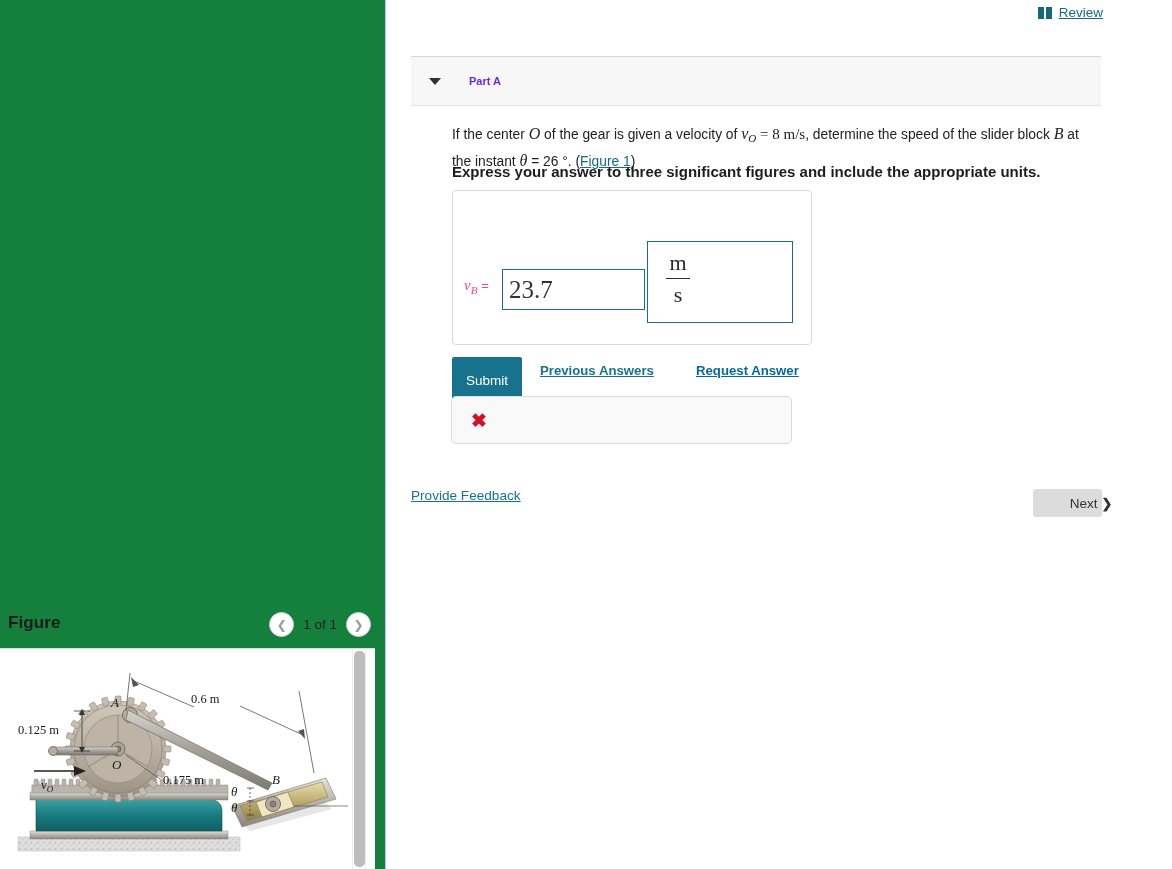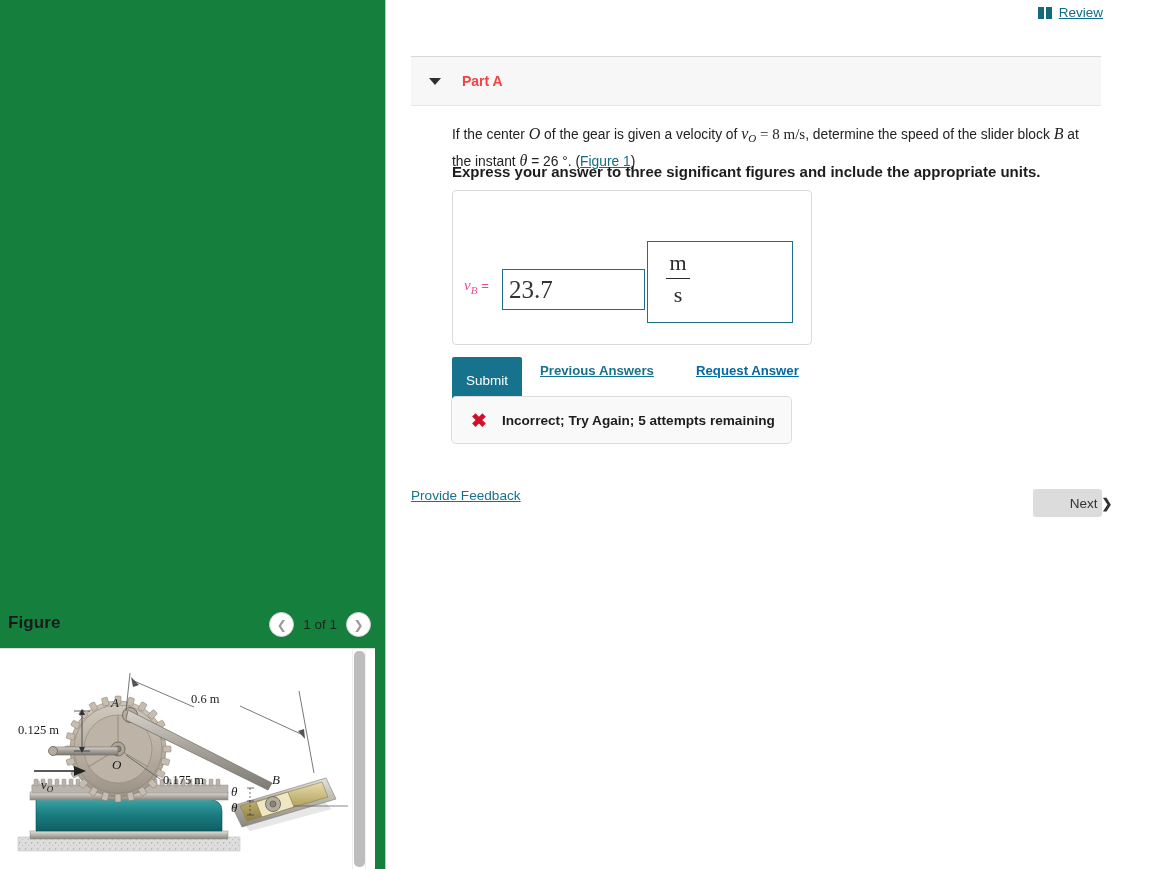--- a/index.html
+++ b/index.html
@@ -79,21 +79,21 @@
   .part-header {
     height: 50px; background:#f7f7f7;
     border-top: 1px solid #d8d8d8; border-bottom: 1px solid #e6e6e6;
     display:flex; align-items:center;
   }
   .caret {
     margin-left: 18px; width:0; height:0;
     border-left: 6px solid transparent; border-right: 6px solid transparent;
     border-top: 7px solid #2f2f2f;
   }
-  .part-title { margin-left: 21px; font-size: 14px; font-weight: bold; color:#ef4444; }
+  .part-title { margin-left: 28px; font-size: 11px; font-weight: bold; color:#6d28d9; }
 
   .part-body { padding: 0; }
 
   .question {
     position:absolute; left: 41px; top: 65px; width: 635px;
     font-size: 13.8px; color: #222; line-height: 1.62;
   }
   .question .mvar { font-family: "Liberation Serif", serif; font-style: italic; font-size: 16px; }
   .question .munit { font-family: "Liberation Serif", serif; font-size: 15px; }
   .question .msub { font-family: "Liberation Serif", serif; font-style: italic; font-size: 11px; vertical-align: -3px; }
@@ -253,21 +253,20 @@
             </div>
           </div>
         </div>
 
         <div class="submit-btn">Submit</div>
         <a class="link-prev">Previous Answers</a>
         <a class="link-req">Request Answer</a>
 
         <div class="feedback-box">
           <span class="x-mark">✖</span>
-          <span class="feedback-text">Incorrect; Try Again; 5 attempts remaining</span>
         </div>
 
       </div>
     </div>
 
     <a class="provide-feedback">Provide Feedback</a>
 
     <div class="next-btn">
       <span>Next</span>
       <span class="next-chev">❯</span>

